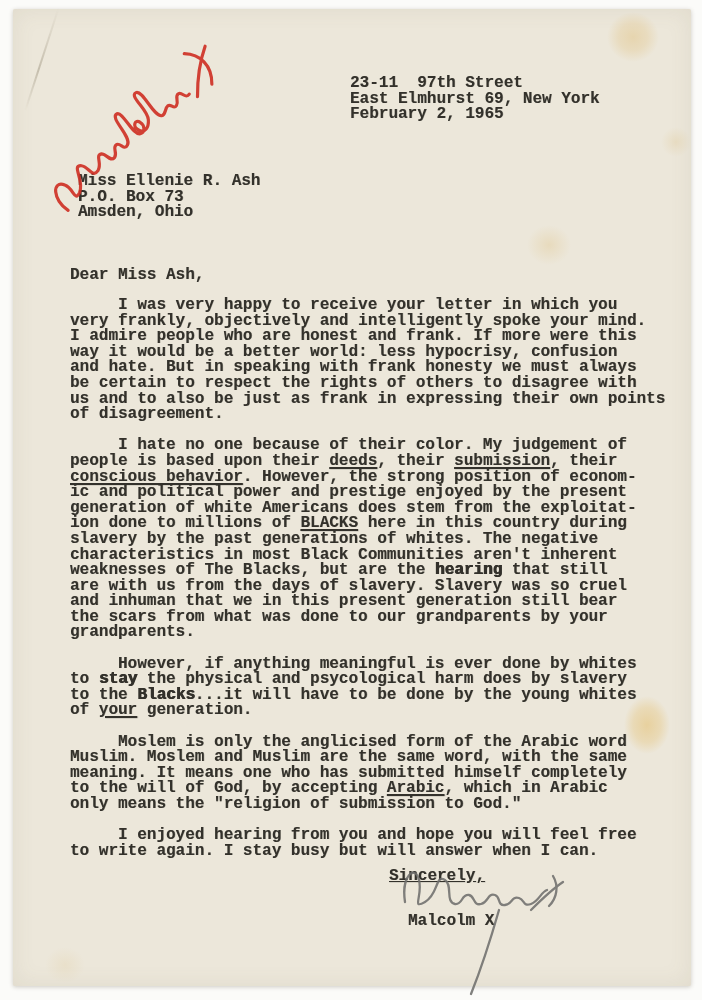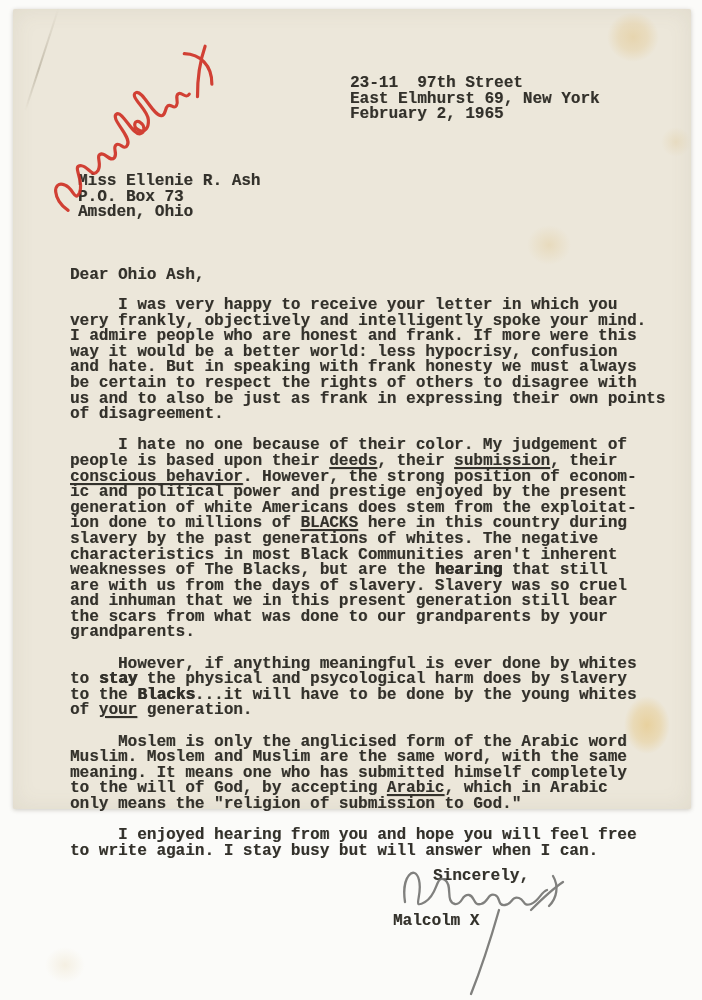--- a/index.html
+++ b/index.html
@@ -1,35 +1,35 @@
 <!DOCTYPE html>
 <html><head>
 <meta charset="utf-8">
 <style>
   html,body{margin:0;padding:0;background:#fafaf8;}
   .page{position:relative;width:702px;height:1000px;overflow:hidden;background:#fbfbf9;
         font-family:"Liberation Mono","DejaVu Sans Mono",monospace;}
-  .paper{position:absolute;left:13px;top:9px;width:678px;height:800px;border-radius:2px;
+  .paper{position:absolute;left:13px;top:9px;width:678px;height:977px;border-radius:2px;
          background:
            radial-gradient(ellipse 420px 300px at 30% 12%, rgba(255,255,255,.30), rgba(255,255,255,0) 70%),
            radial-gradient(ellipse 500px 380px at 85% 90%, rgba(205,195,170,.18), rgba(205,195,170,0) 70%),
            linear-gradient(168deg,#efead e0,#ece7da 40%,#e9e4d6 100%);
          background-color:#ece7da;
          box-shadow:0 1px 4px rgba(70,60,40,.25), inset 0 0 22px rgba(120,108,82,.10);}
   .type{position:absolute;font-weight:700;font-size:16px;line-height:15.6px;letter-spacing:0;
         color:#33312b;white-space:pre;
         text-shadow:.5px .3px .4px rgba(51,49,43,.42);}
   .u{text-decoration:underline;text-decoration-thickness:1.6px;text-underline-offset:2px;}
   .b{text-shadow:.9px 0 currentColor,.5px .3px .4px rgba(51,49,43,.5);}
   .addr{left:337px;top:67px;}
   .recipient{left:65px;top:165px;font-family:Liberation Mono, monospace;}
   .salutation{left:57px;top:259px;}
   .body{left:57px;top:289px;width:614px;}
-  .closing{left:420px;top:860px;}
-  .typed-name{left:380px;top:905px;text-align:center;}
+  .closing{left:376px;top:860px;text-decoration:underline;}
+  .typed-name{left:395px;top:905px;text-align:center;}
   .sig-red{position:absolute;left:37px;top:30px;width:240px;height:225px;z-index:5;}
   .sig-pencil{position:absolute;left:382px;top:849px;width:195px;height:150px;z-index:5;}
   .stain{position:absolute;border-radius:50%;pointer-events:none;}
   .stain1{left:594px;top:3px;width:52px;height:50px;
           background:radial-gradient(closest-side,rgba(226,198,140,.55),rgba(226,198,140,.35) 55%,rgba(226,198,140,0));}
   .stain2{left:648px;top:118px;width:30px;height:30px;
           background:radial-gradient(closest-side,rgba(222,196,140,.30),rgba(222,196,140,0));}
   .stain3{left:514px;top:216px;width:44px;height:40px;
           background:radial-gradient(closest-side,rgba(224,198,142,.38),rgba(224,198,142,0));}
   .stain4{left:611px;top:687px;width:46px;height:58px;
@@ -52,21 +52,21 @@
     <div class="stain stain4"></div>
     <div class="stain stain5"></div>
     <div class="crease"></div>
 
     <div class="type addr">23-11  97th Street
 East Elmhurst 69, New York
 February 2, 1965</div>
     <div class="type recipient">Miss Ellenie R. Ash
 P.O. Box 73
 Amsden, Ohio</div>
-    <div class="type salutation">Dear Ohio Ash,</div>
+    <div class="type salutation">Dear Miss Ash,</div>
     <div class="type body" id="letter-body">     I was very happy to receive your letter in which you
 very frankly, objectively and intelligently spoke your mind.
 I admire people who are honest and frank. If more were this
 way it would be a better world: less hypocrisy, confusion
 and hate. But in speaking with frank honesty we must always
 be certain to respect the rights of others to disagree with
 us and to also be just as frank in expressing their own points
 of disagreement.
 
      I hate no one because of their color. My judgement of

